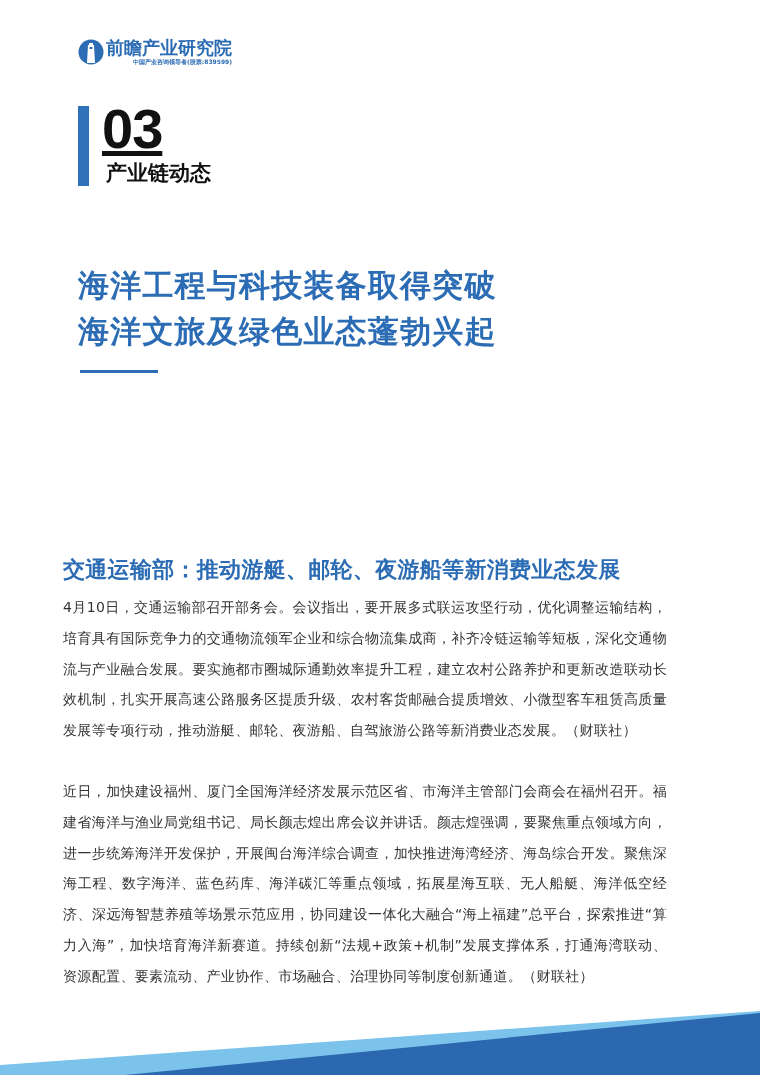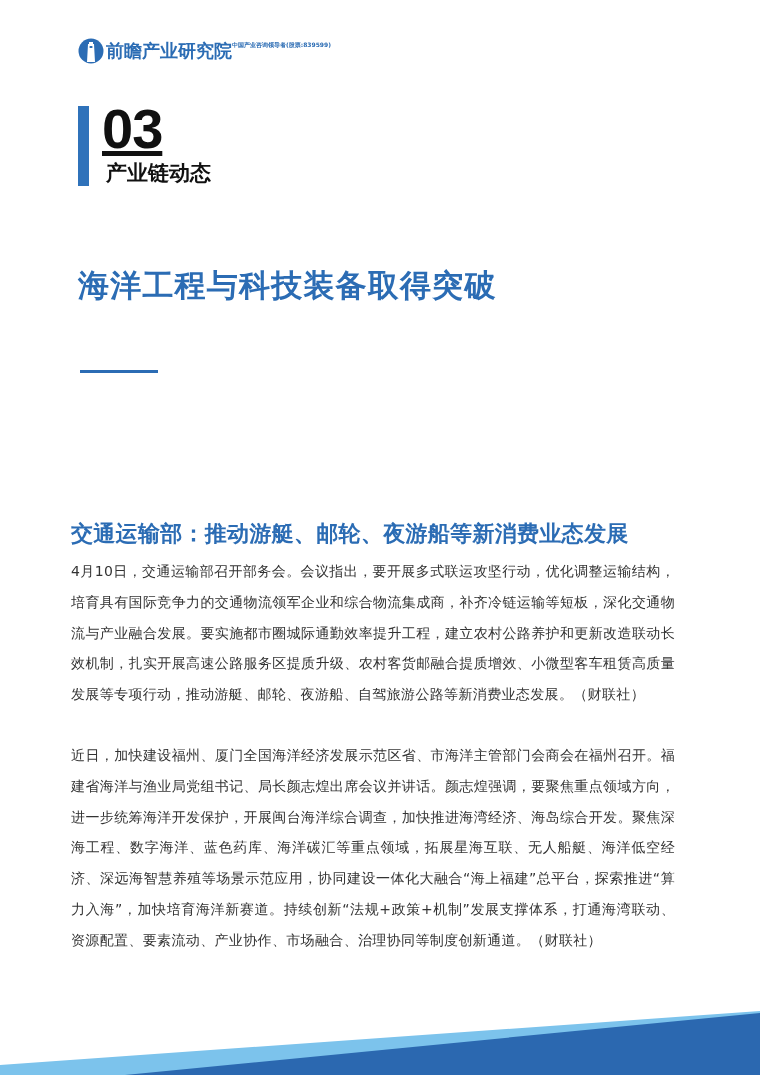--- a/index.html
+++ b/index.html
@@ -4,32 +4,32 @@
 <style>
   html, body { margin: 0; padding: 0; }
   body {
     width: 760px; height: 1075px; position: relative; overflow: hidden;
     background: #ffffff;
     font-family: "DejaVu Sans", "Liberation Sans", sans-serif;
     color: #333333;
   }
   .logo { position: absolute; left: 78px; top: 38px; display: flex; align-items: center; }
   .logo-icon { width: 26px; height: 26px; margin-right: 2px; }
-  .logo-text { display: flex; flex-direction: row; }
+  .logo-text { display: flex; flex-direction: column; align-items: flex-end; }
   .logo-name { font-size: 18px; font-weight: bold; color: #2b6cb4; line-height: 20px; letter-spacing: 0px; }
   .logo-sub { font-size: 6px; color: #2b6cb4; line-height: 8px; white-space: nowrap; font-weight: bold; }
 
   .section-bar { position: absolute; left: 78px; top: 106px; width: 11px; height: 80px; background: #2f72ba; }
   .section-num { position: absolute; left: 102px; top: 96px; font-size: 56px; font-weight: bold; color: #111; line-height: 66px; letter-spacing: -1px; font-family: "Liberation Sans", sans-serif; text-decoration: underline; }
   .section-title { position: absolute; left: 106px; top: 159px; font-size: 21px; font-weight: bold; color: #111; line-height: 28px; }
 
   .main-title { position: absolute; left: 78px; top: 262px; font-size: 31px; font-weight: bold; color: #2b6cb4; line-height: 46px; letter-spacing: 1.2px; }
   .title-underline { position: absolute; left: 80px; top: 370px; width: 78px; height: 3px; background: #2b6cb4; }
 
-  .article { position: absolute; left: 71px; width: 604px; }
+  .article { position: absolute; left: 63px; width: 604px; margin-top: 36px; }
   .article-1 { top: 516px; }
   .article-2 { top: 736px; }
   .article h2 { margin: 0; font-size: 22px; font-weight: bold; color: #2b6cb4; line-height: 36px; letter-spacing: 0.3px; white-space: nowrap; }
   .article p { margin: 4px 0 0 0; font-size: 14px; line-height: 30.8px; color: #333; text-align: justify; letter-spacing: 0.35px; }
 
   .footer-wave { position: absolute; left: 0; top: 1000px; width: 760px; height: 75px; }
 </style>
 </head>
 <body>
 
@@ -44,20 +44,21 @@
     <span class="logo-sub">中国产业咨询领导者(股票:839599)</span>
   </div>
 </div>
 
 <div class="section-bar"></div>
 <div class="section-num">03</div>
 <div class="section-title">产业链动态</div>
 
 <div class="main-title">
   <div>海洋工程与科技装备取得突破</div>
+  <div>海洋文旅及绿色业态蓬勃兴起</div>
 </div>
 <div class="title-underline"></div>
 
 <div class="article article-1">
   <h2>交通运输部：推动游艇、邮轮、夜游船等新消费业态发展</h2>
   <p>4月10日，交通运输部召开部务会。会议指出，要开展多式联运攻坚行动，优化调整运输结构，培育具有国际竞争力的交通物流领军企业和综合物流集成商，补齐冷链运输等短板，深化交通物流与产业融合发展。要实施都市圈城际通勤效率提升工程，建立农村公路养护和更新改造联动长效机制，扎实开展高速公路服务区提质升级、农村客货邮融合提质增效、小微型客车租赁高质量发展等专项行动，推动游艇、邮轮、夜游船、自驾旅游公路等新消费业态发展。（财联社）</p>
 </div>
 
 <div class="article article-2">
   <p>近日，加快建设福州、厦门全国海洋经济发展示范区省、市海洋主管部门会商会在福州召开。福建省海洋与渔业局党组书记、局长颜志煌出席会议并讲话。颜志煌强调，要聚焦重点领域方向，进一步统筹海洋开发保护，开展闽台海洋综合调查，加快推进海湾经济、海岛综合开发。聚焦深海工程、数字海洋、蓝色药库、海洋碳汇等重点领域，拓展星海互联、无人船艇、海洋低空经济、深远海智慧养殖等场景示范应用，协同建设一体化大融合“海上福建”总平台，探索推进“算力入海”，加快培育海洋新赛道。持续创新“法规+政策+机制”发展支撑体系，打通海湾联动、资源配置、要素流动、产业协作、市场融合、治理协同等制度创新通道。（财联社）</p>

